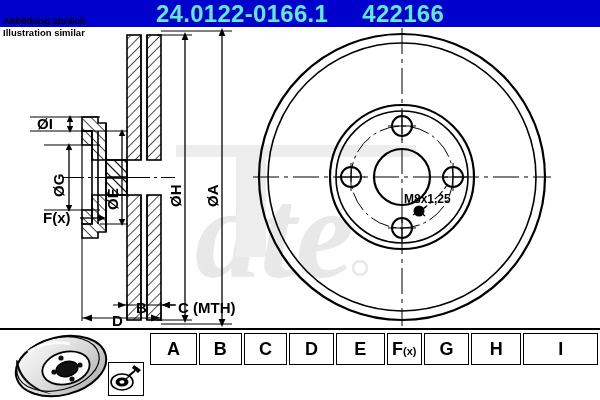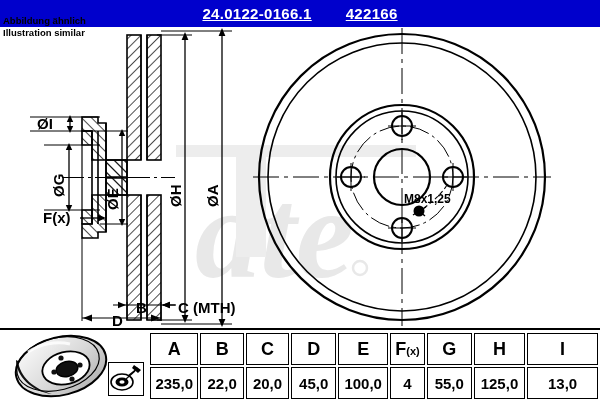--- a/index.html
+++ b/index.html
@@ -22,27 +22,26 @@
     position: absolute;
     left: 0; top: 0;
     width: 600px; height: 27px;
     background: #0000cc;
     display: flex;
     align-items: center;
     justify-content: center;
     gap: 34px;
   }
   #header-bar .hdr-text {
-    color: #ffffff;
-    font-size: 15px;
+    color: #5eead4;
+    font-size: 24px;
     font-weight: bold;
     letter-spacing: 0.3px;
     line-height: 1;
     white-space: nowrap;
-    text-decoration: underline;
   }
 
   
   #illus-note {
     position: absolute;
     left: 3px; top: 15px;
     font-size: 9.5px;
     font-weight: bold;
     color: #000;
     line-height: 11.5px;
@@ -383,28 +382,17 @@
         <td class="c-A">A</td>
         <td class="c-B">B</td>
         <td class="c-C">C</td>
         <td class="c-D">D</td>
         <td class="c-E">E</td>
         <td class="c-F"><span>F</span><span class="fsub">(x)</span></td>
         <td class="c-G">G</td>
         <td class="c-H">H</td>
         <td class="c-I">I</td>
       </tr>
-      <tr class="vals">
-        <td class="c-A">235,0</td>
-        <td class="c-B">22,0</td>
-        <td class="c-C">20,0</td>
-        <td class="c-D">45,0</td>
-        <td class="c-E">100,0</td>
-        <td class="c-F">4</td>
-        <td class="c-G">55,0</td>
-        <td class="c-H">125,0</td>
-        <td class="c-I">13,0</td>
-      </tr>
     </tbody>
       </table>
   </div>
 
 </div>
 
 </body></html>

